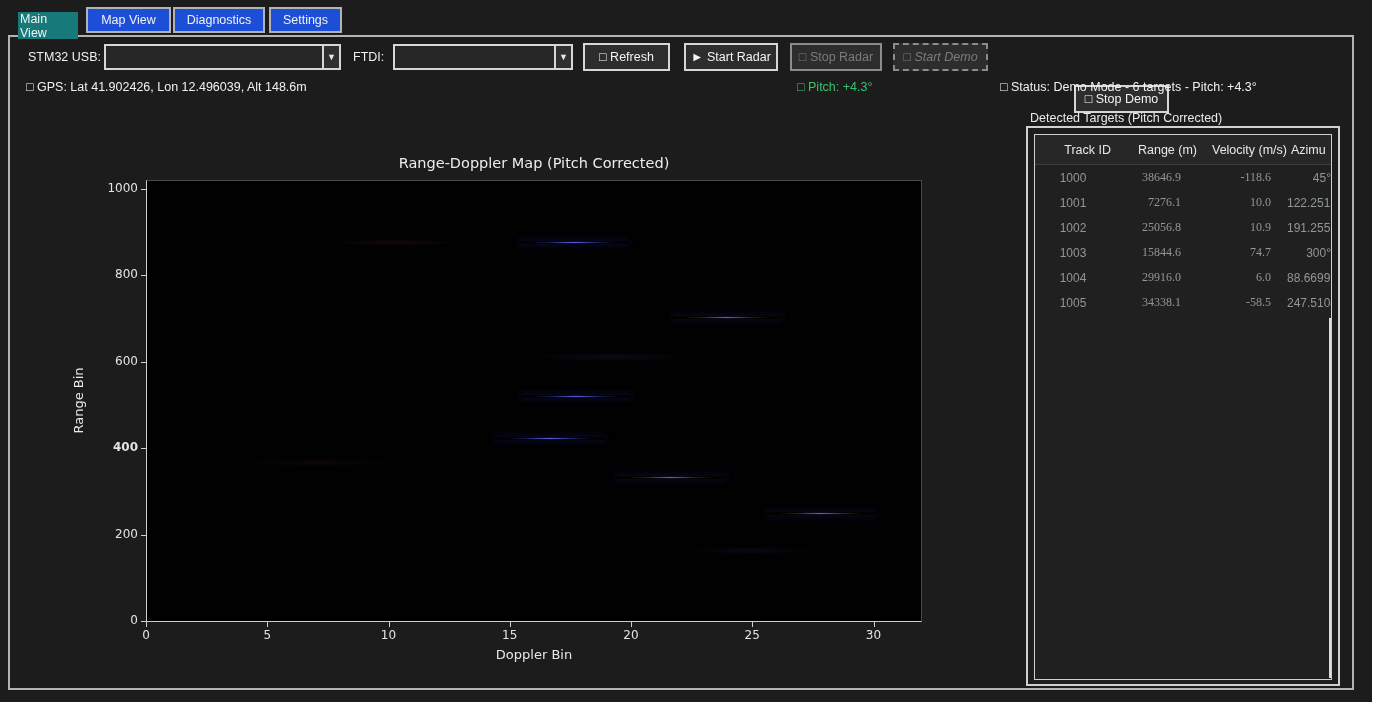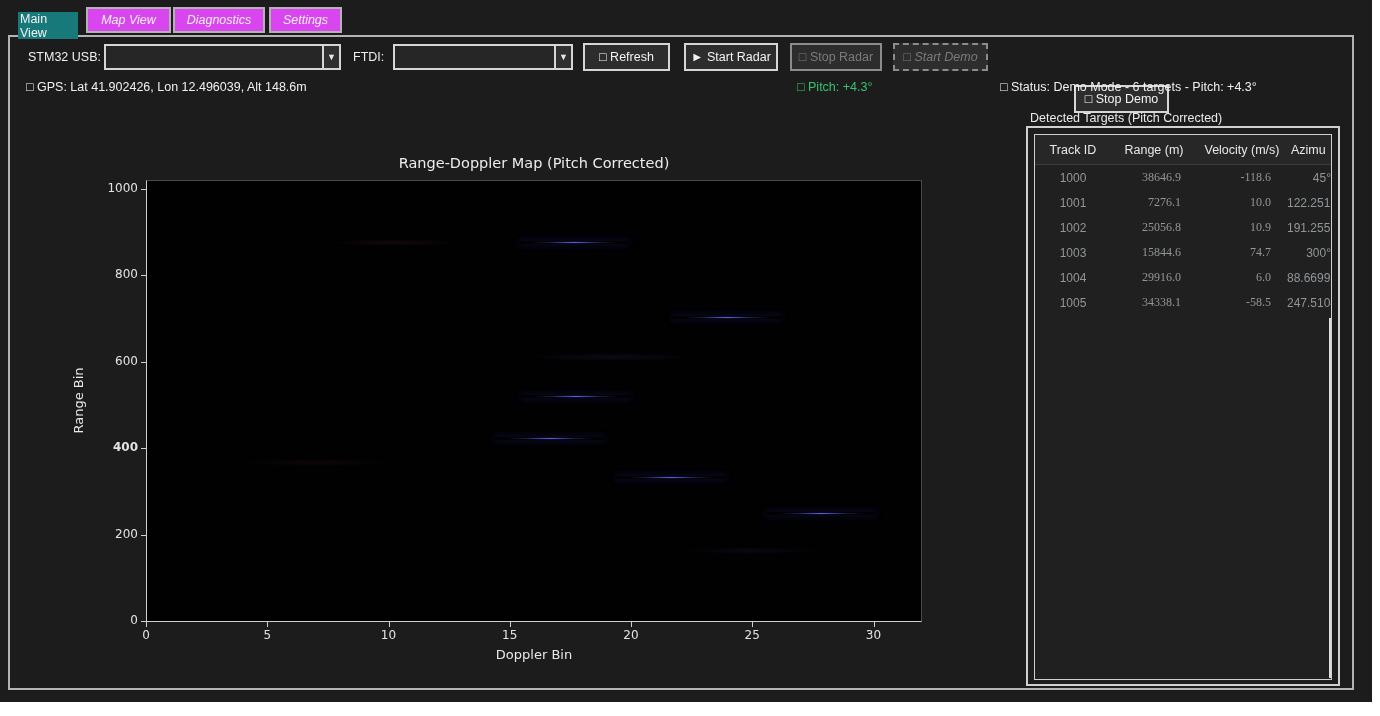--- a/index.html
+++ b/index.html
@@ -2,21 +2,21 @@
 <html><head>
 <meta charset="utf-8">
 <style>
   * { margin:0; padding:0; box-sizing:border-box; }
   html,body { width:1380px; height:716px; background:#ffffff; font-family:"Liberation Sans", sans-serif; }
   .app { position:absolute; left:0; top:0; width:1372px; height:702px; background:#1c1c1c; overflow:hidden; color:#eee; }
 
   
   .tab { position:absolute; display:flex; align-items:center; justify-content:center;
          font-size:12.5px; color:#f2f2f2; cursor:pointer; }
-  .tab.inactive { top:7px; height:26px; background:#d946ef; border:2px solid #b3b3b3;font-style:italic; }
+  .tab.inactive { top:7px; height:26px; background:#1d4ed8; border:2px solid #b3b3b3; }
   .tab.active   { top:12px; height:27px; background:#17797a; border:2px solid #17797a; z-index:5; }
   .tab-page-border { position:absolute; left:8px; top:35px; width:1346px; height:655px;
          border:2px solid #b3b3b3; background:transparent; }
 
   
   .lbl { position:absolute; font-size:12.5px; color:#f0f0f0; white-space:nowrap; }
   .combo { position:absolute; height:26px; background:#262626; border:2px solid #d6d6d6; display:flex; }
   .combo .val { flex:1; font-size:12px; color:#eee; padding:4px 6px; overflow:hidden; }
   .combo .arrow { width:17px; background:#303030; border-left:2px solid #d6d6d6;
          display:flex; align-items:center; justify-content:center; font-size:9px; color:#e8e8e8; }
@@ -57,21 +57,21 @@
         transform:rotate(-90deg); font-family:"DejaVu Sans", sans-serif; font-size:13px; color:#e8e8e8; }
 
   
   .panel-title { position:absolute; left:1030px; top:111px; font-size:12.5px; color:#eaeaea; }
   .panel-outer { position:absolute; left:1026px; top:126px; width:314px; height:560px;
         border:2px solid #d0d0d0; background:#1d1d1d; }
   .panel-inner { position:absolute; left:1034px; top:134px; width:298px; height:546px;
         border:1px solid #cfcfcf; background:#202020; overflow:hidden; }
   .thead { display:grid; grid-template-columns:76px 86px 90px 44px; height:30px; align-items:center;
         background:#272727; border-bottom:1px solid #3d3d3d; color:#e8e8e8; font-size:12.5px; }
-  .thead .hc { text-align:center; overflow:hidden; white-space:nowrap; }
+  .thead .hc { text-align:right; overflow:hidden; white-space:nowrap; }
   .thead .hc.az { text-align:left; padding-left:4px; }
   .trow { display:grid; grid-template-columns:76px 86px 90px 44px; height:25px; align-items:center;
         color:#919699; font-size:12px; }
   .trow .c0 { text-align:center; }
   .trow .c1, .trow .c2 { text-align:right; padding-right:16px;font-family:Liberation Serif, serif; }
   .trow .c3 { text-align:right; overflow:hidden; white-space:nowrap; }
   .scrollline { position:absolute; left:1329px; top:318px; width:2px; height:360px; background:#dcdcdc; }
 </style>
 </head>
 <body>

